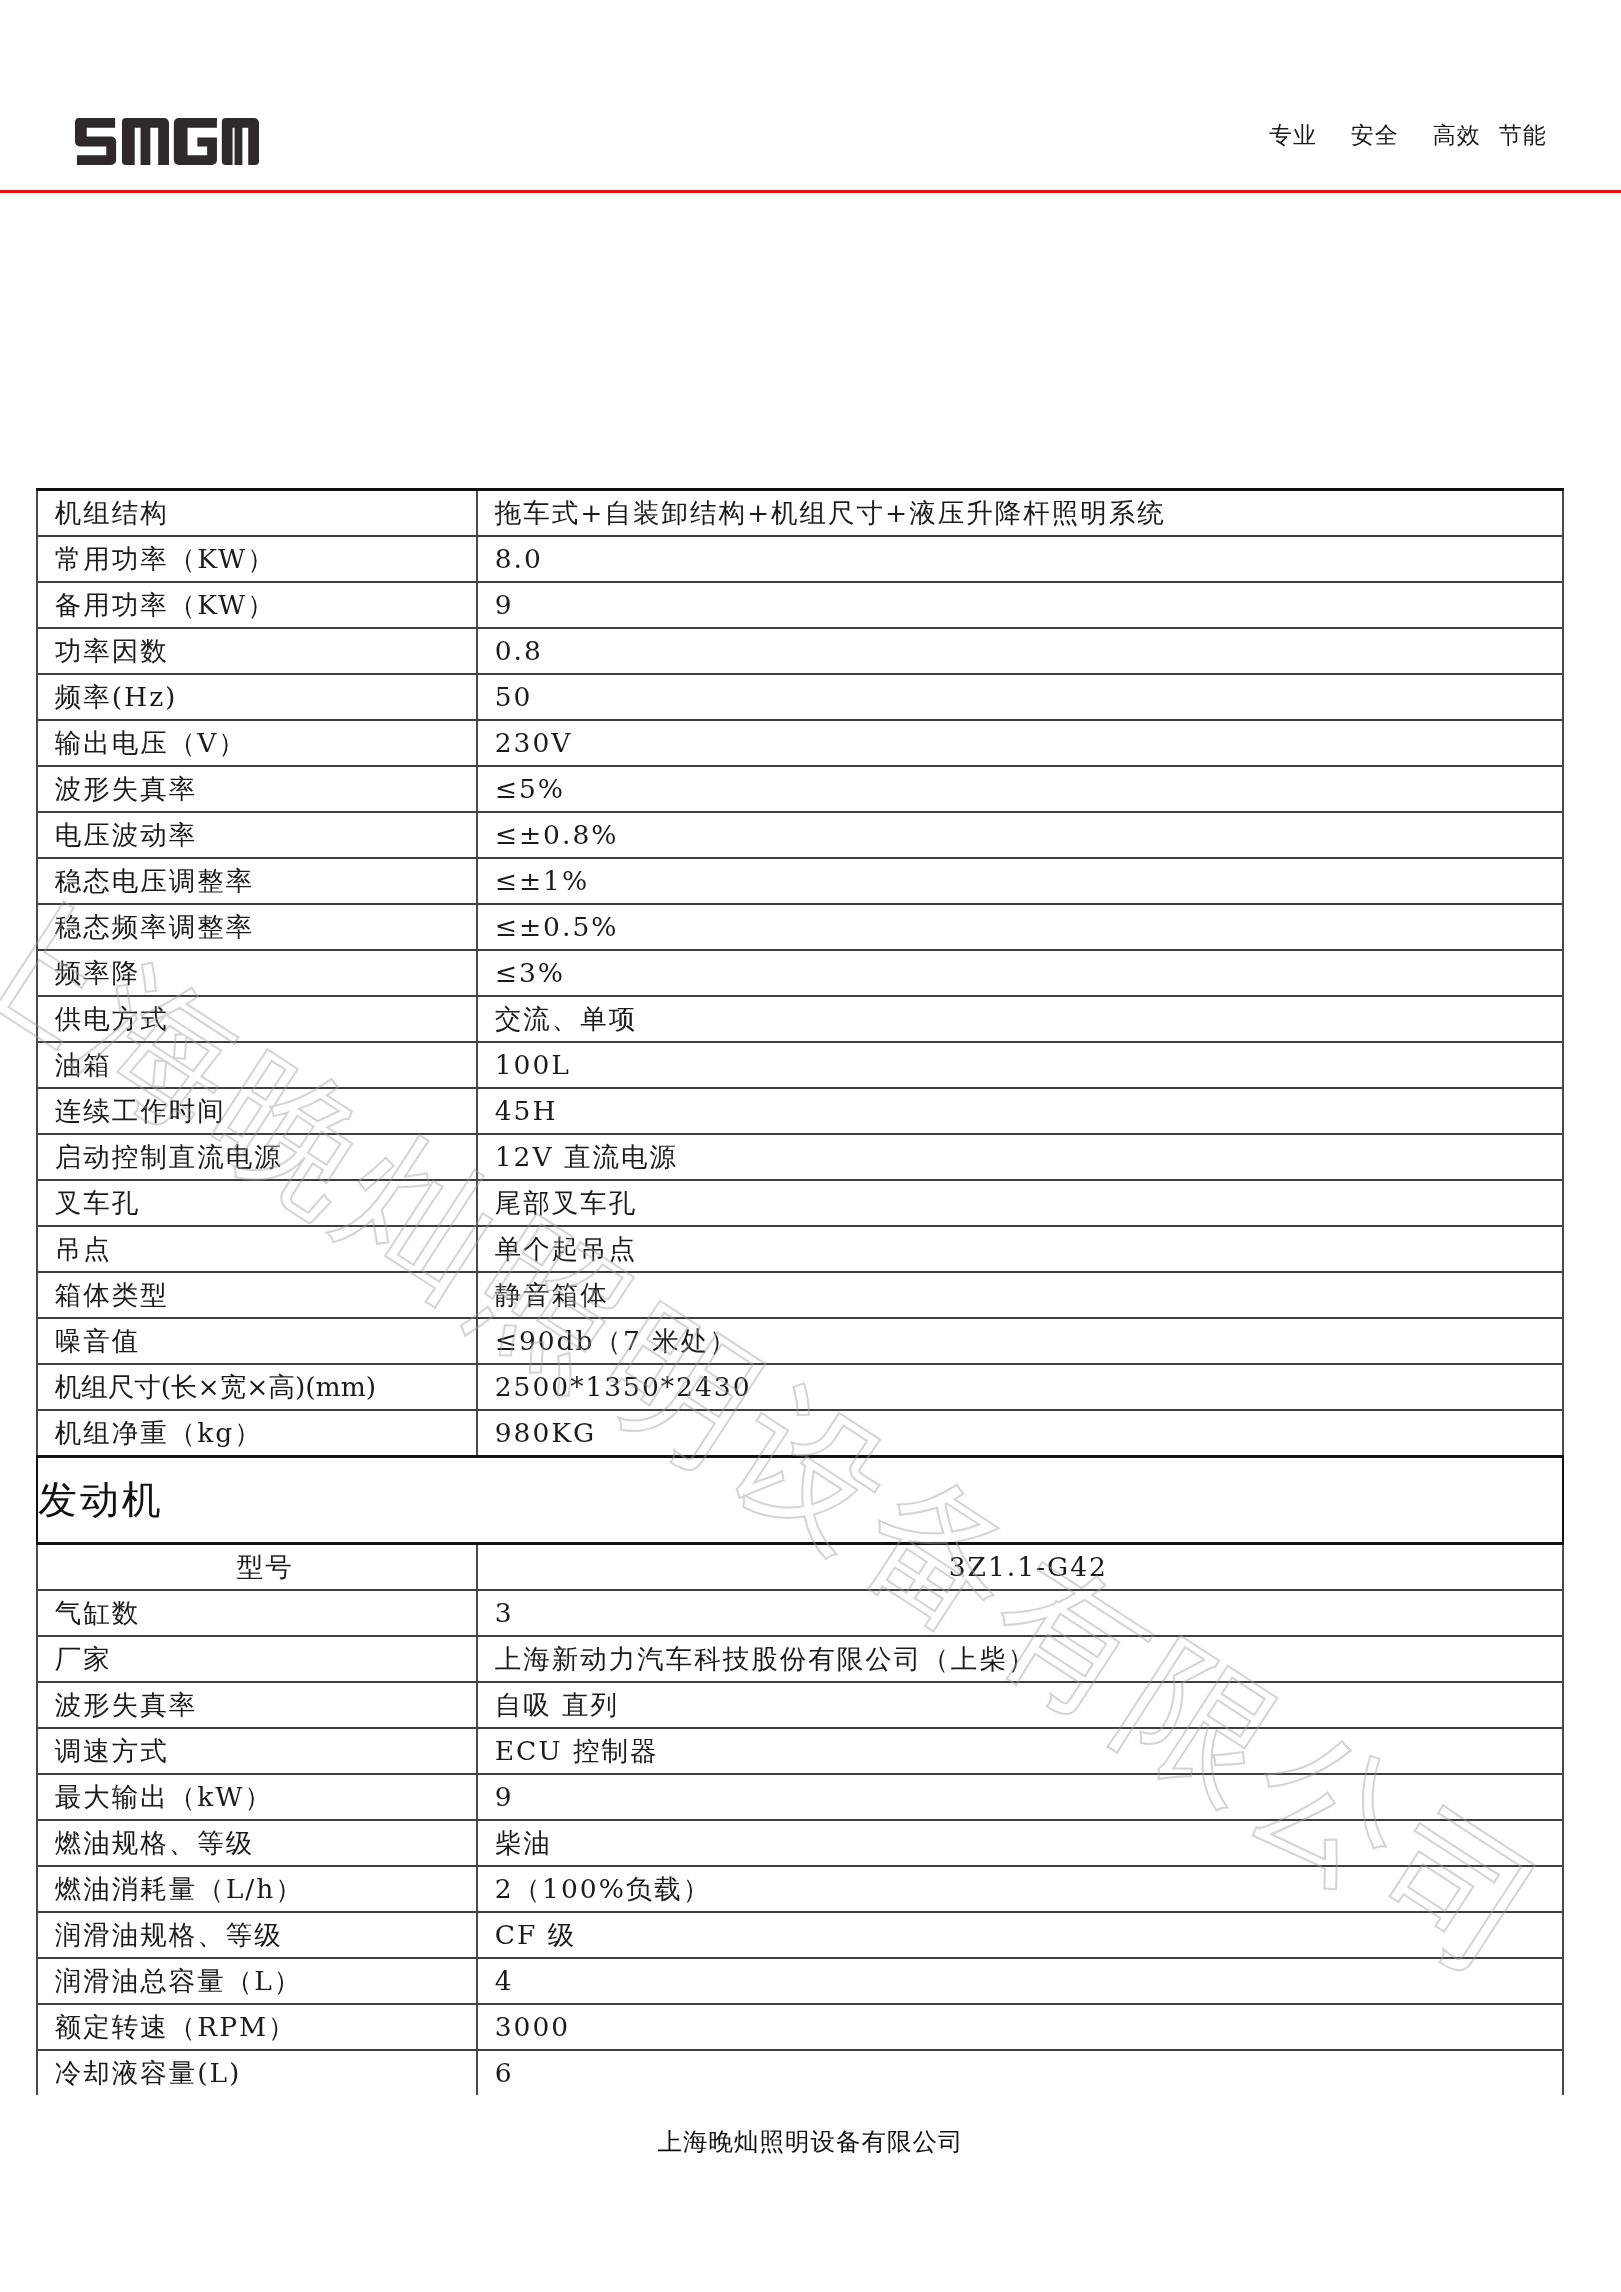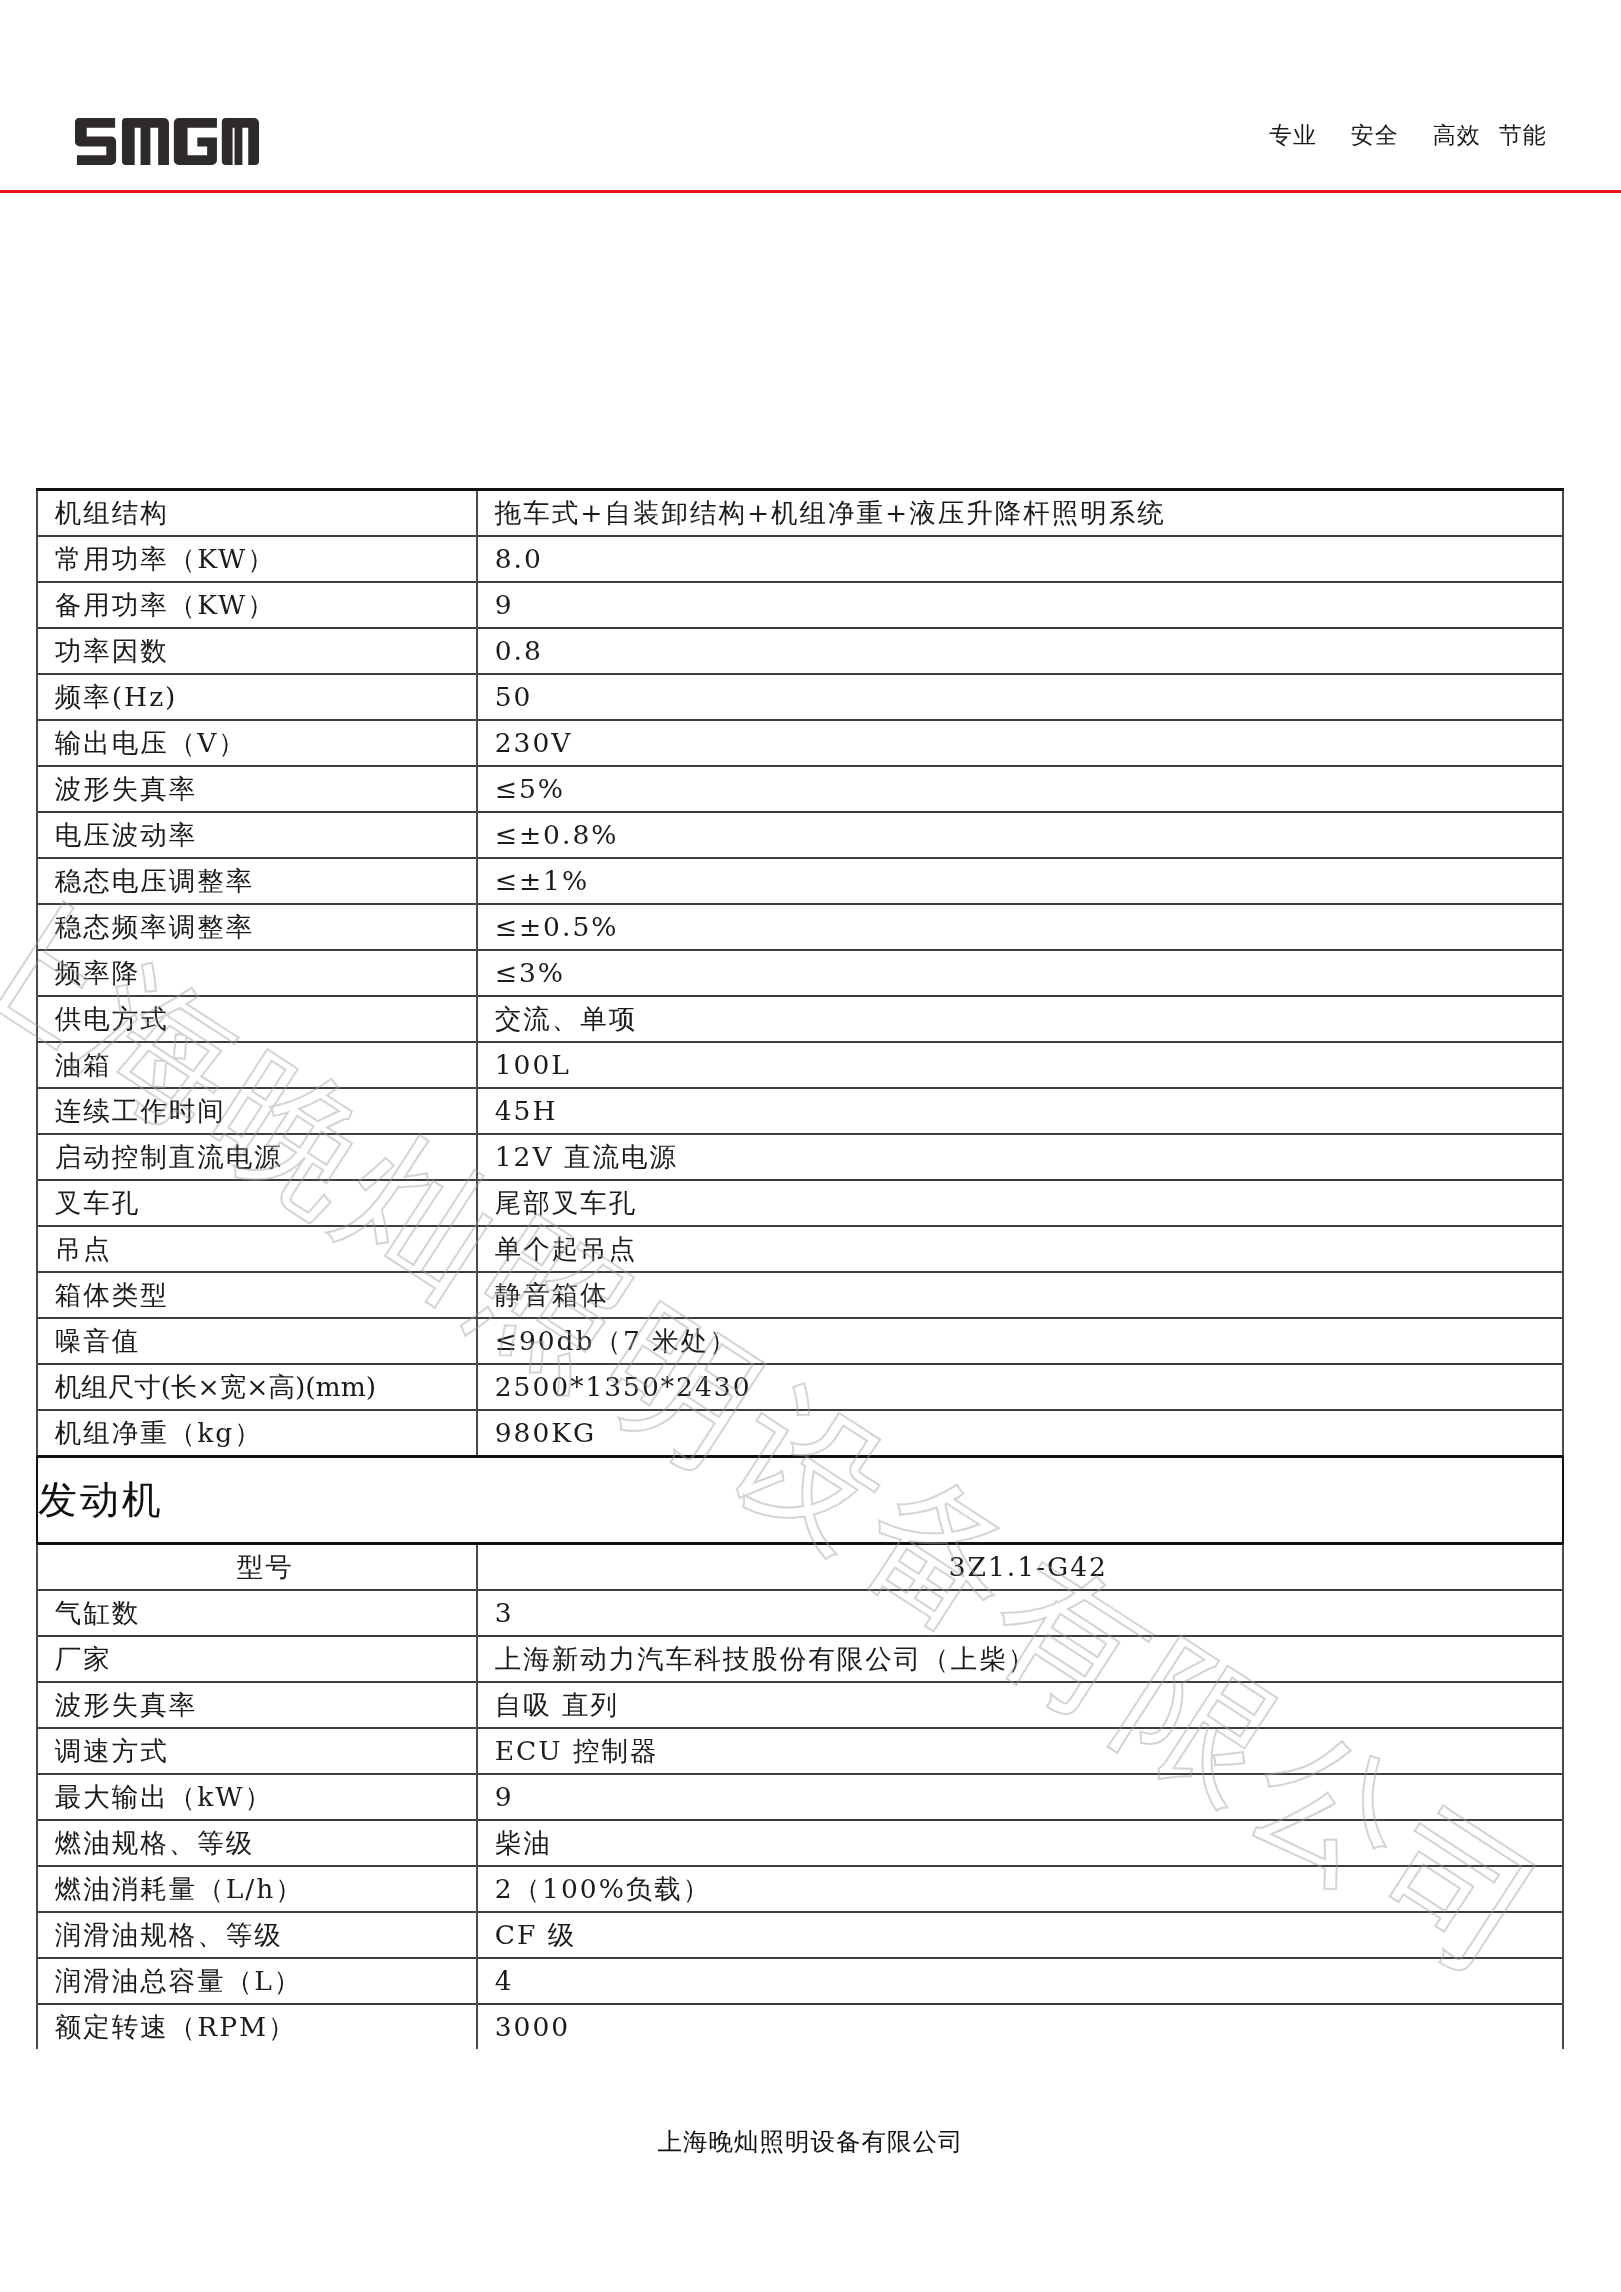--- a/index.html
+++ b/index.html
@@ -162,21 +162,21 @@
 </div>
 
 <table class="spec-table">
   <colgroup>
       <col class="c1">
       <col class="c2">
     </colgroup>
   <tbody>
     <tr class="first">
       <td>机组结构</td>
-      <td>拖车式+自装卸结构+机组净重+液压升降杆照明系统</td>
+      <td>拖车式+自装卸结构+机组尺寸+液压升降杆照明系统</td>
     </tr>
     <tr>
       <td>常用功率（KW）</td>
       <td>8.0</td>
     </tr>
     <tr>
       <td>备用功率（KW）</td>
       <td>9</td>
     </tr>
     <tr>
@@ -293,20 +293,24 @@
       <td>CF 级</td>
     </tr>
     <tr>
       <td>润滑油总容量（L）</td>
       <td>4</td>
     </tr>
     <tr>
       <td>额定转速（RPM）</td>
       <td>3000</td>
     </tr>
+    <tr class="last">
+      <td>冷却液容量(L)</td>
+      <td>6</td>
+    </tr>
   </tbody>
 </table>
 
 <div class="watermark">
   <div class="watermark-text">上海晚灿照明设备有限公司</div>
 </div>
 
 <div class="footer">
   <span>上海晚灿照明设备有限公司</span>
 </div>

